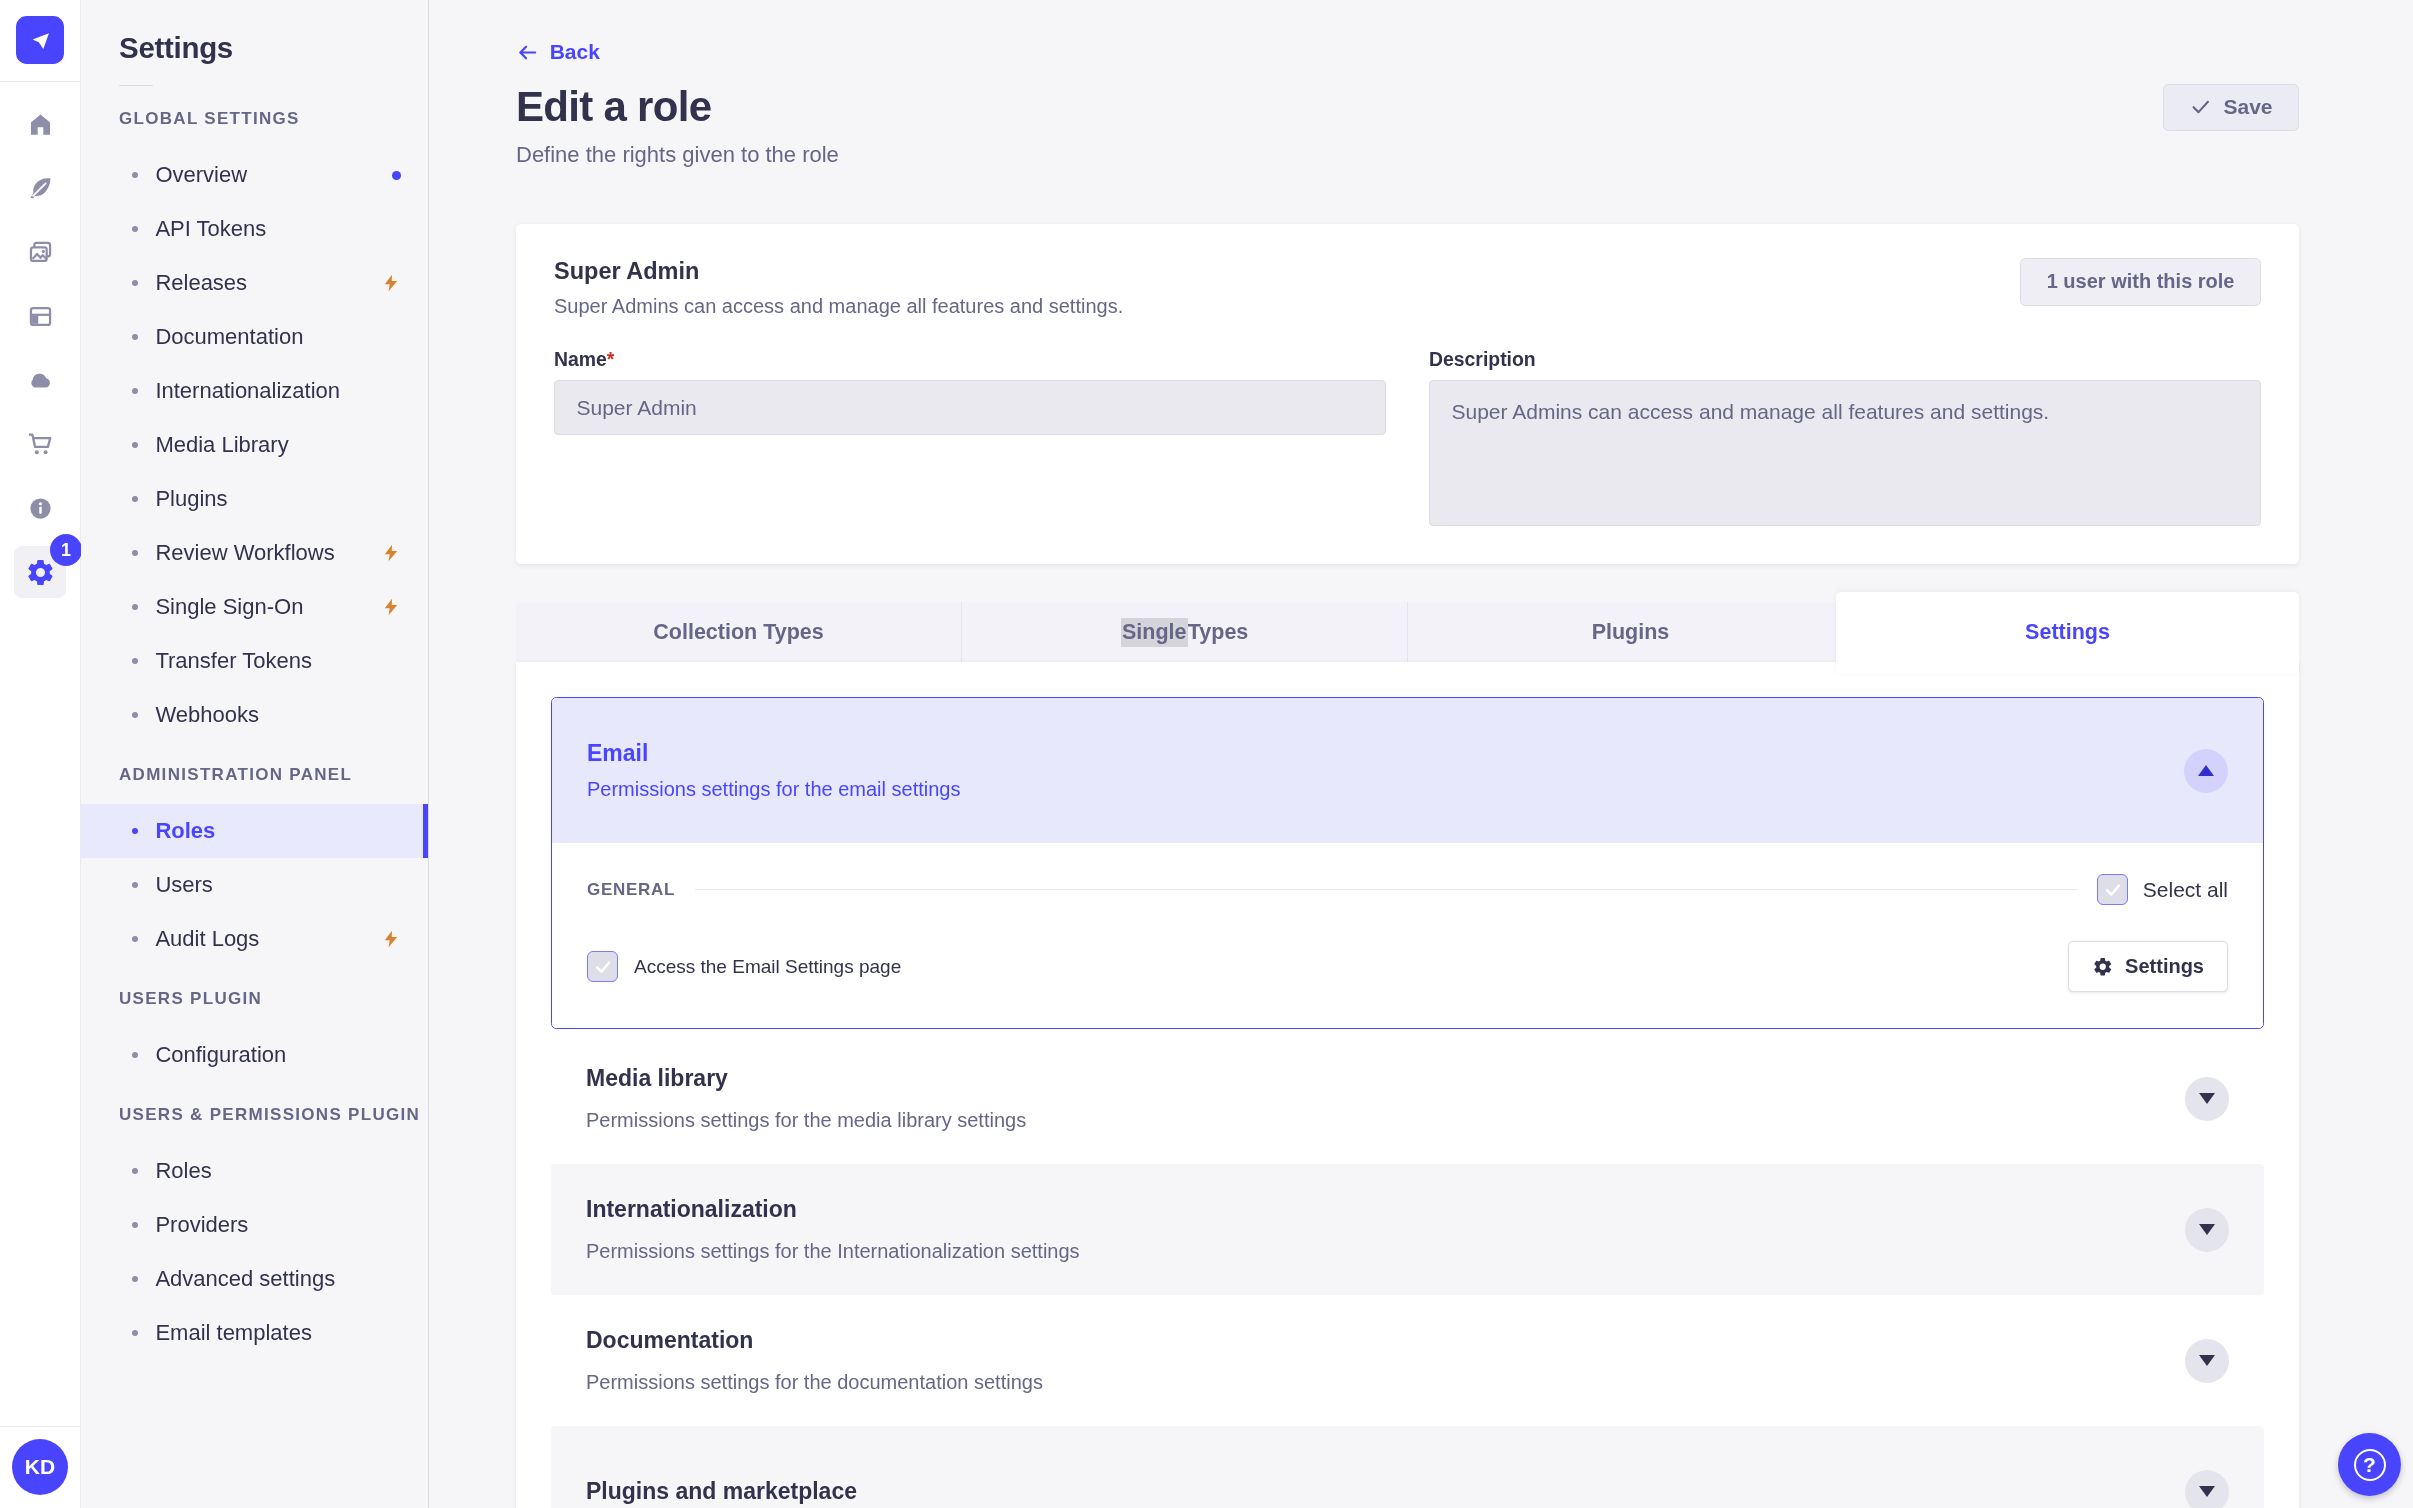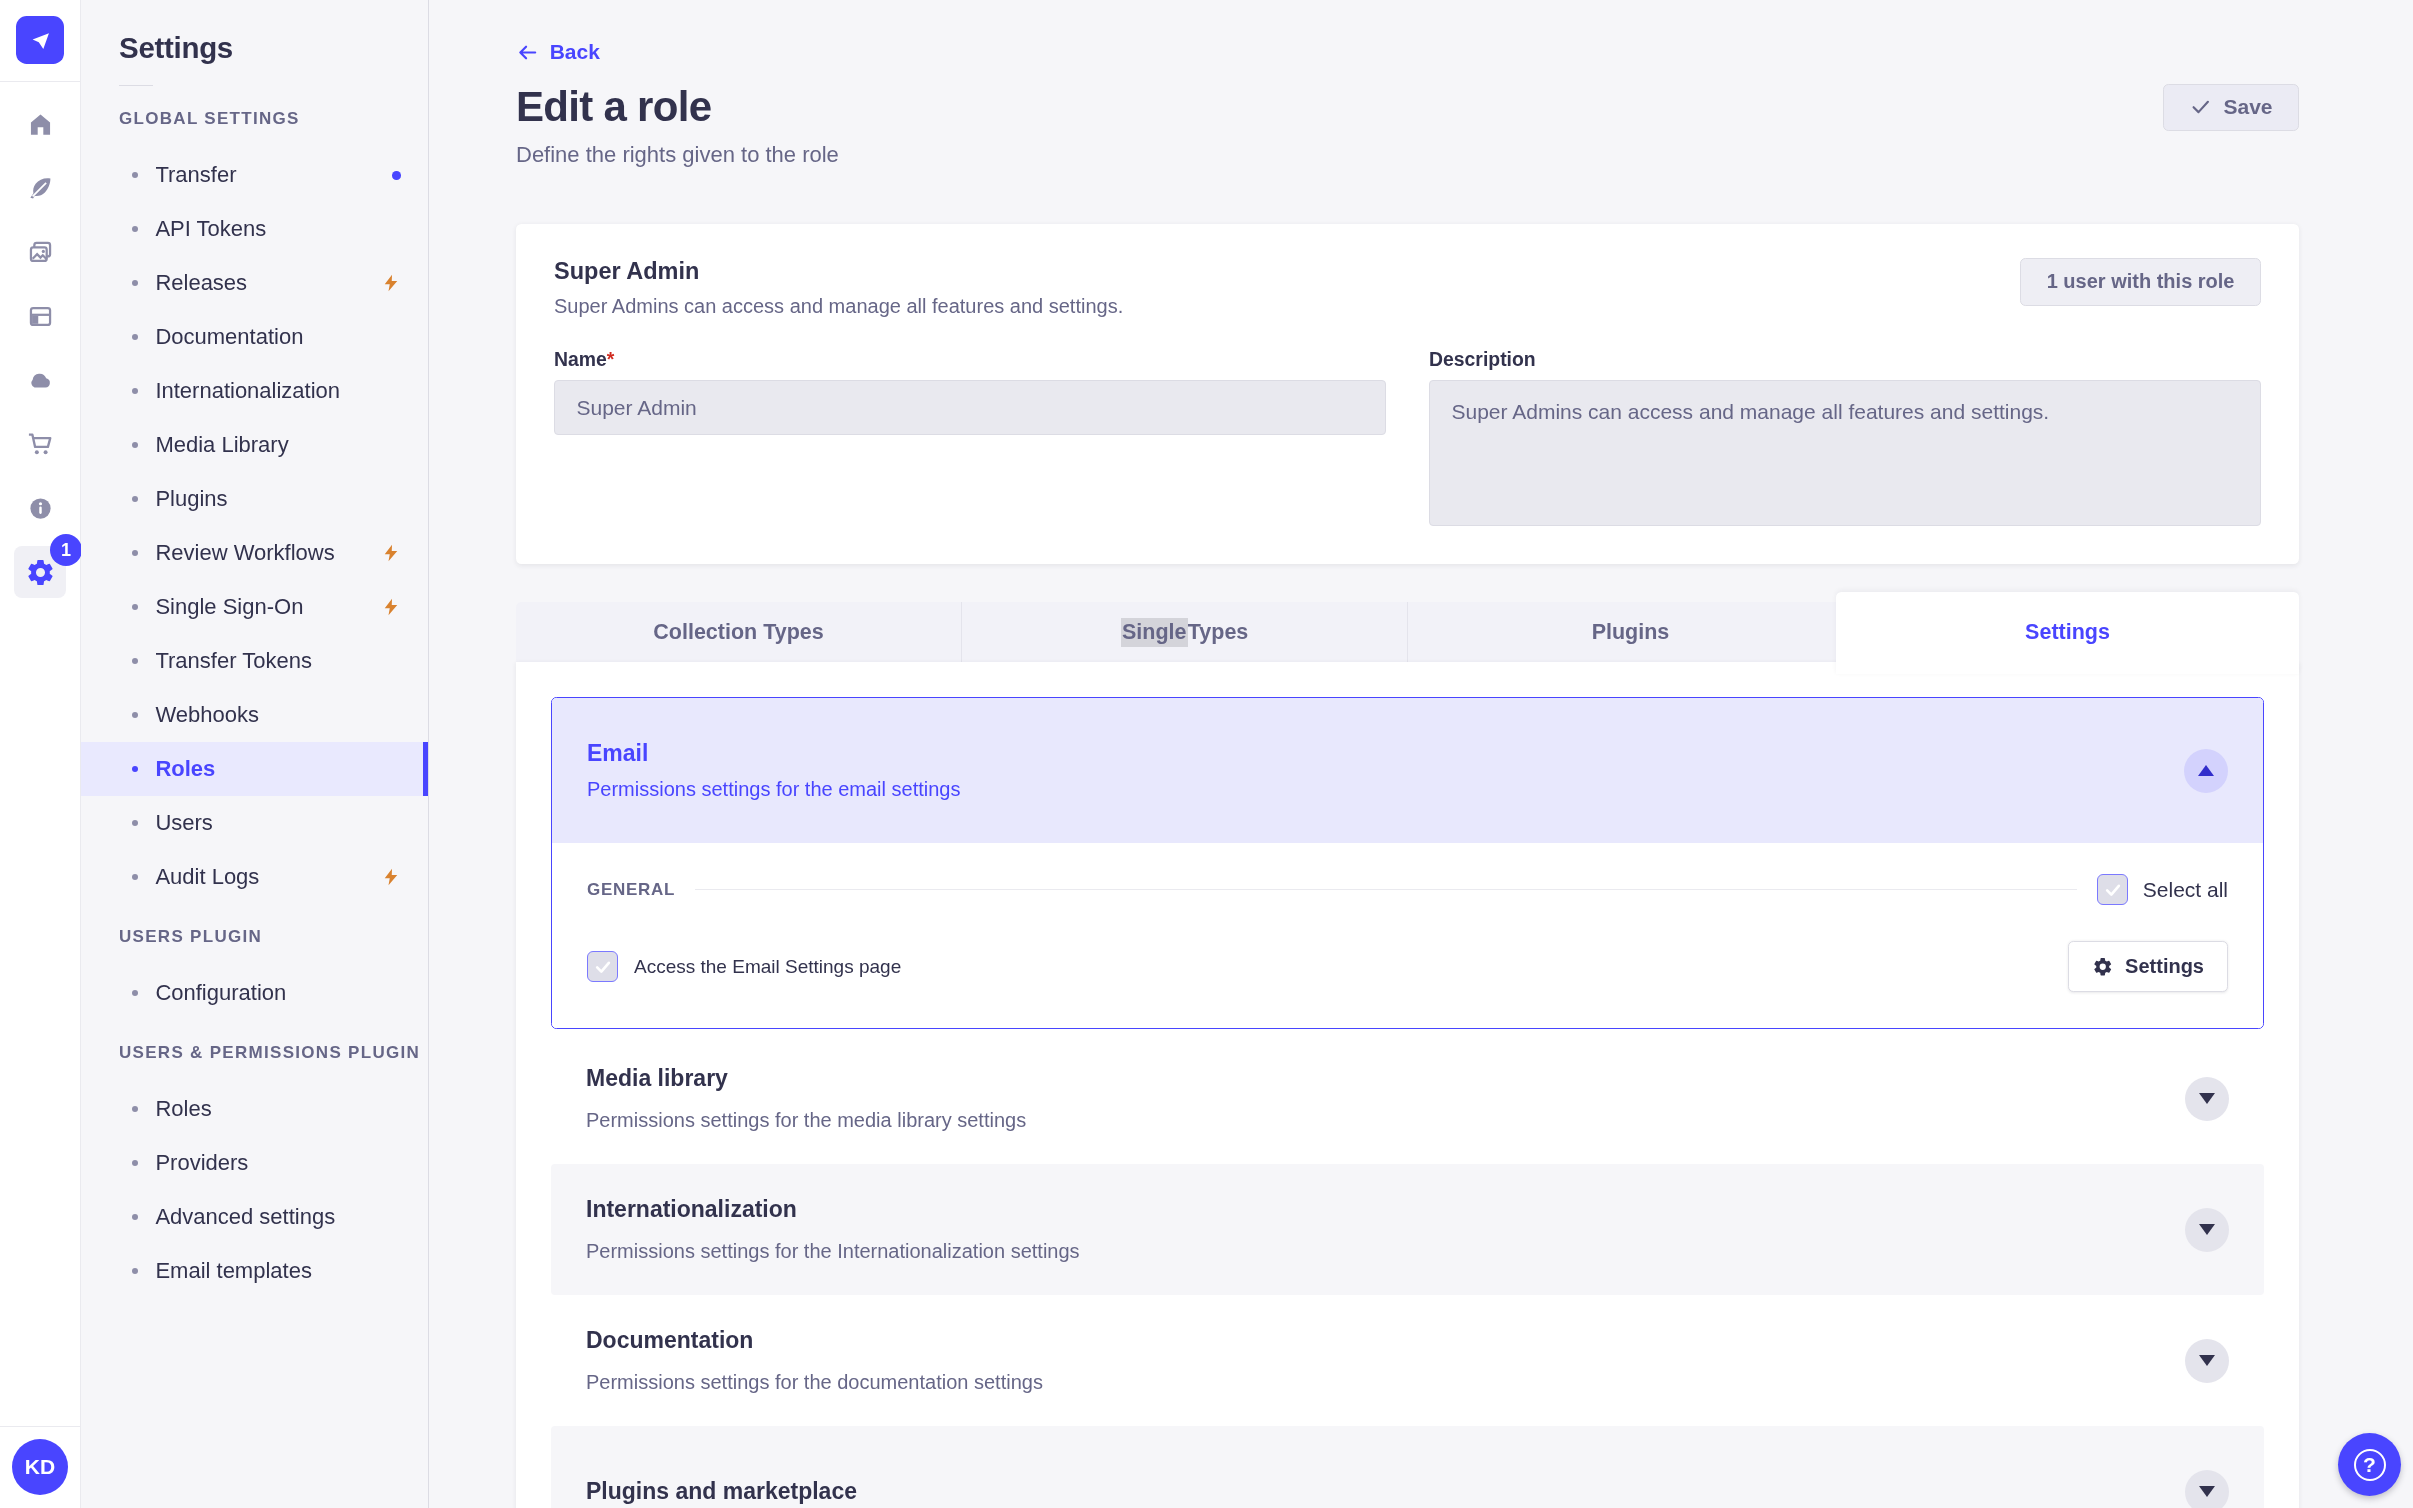--- a/index.html
+++ b/index.html
@@ -204,21 +204,21 @@
   </div>
 </nav>
 
 <aside class="subnav">
   <div class="sn-title">Settings</div>
   <div class="sn-sep"></div>
 
   <div class="sn-heading">GLOBAL SETTINGS</div>
   <div class="sn-item">
     <span class="sn-bullet"></span>
-    <span class="sn-label">Transfer</span>
+    <span class="sn-label">Overview</span>
     <span class="sn-adorn">
         <span class="sn-dot"></span>
       </span>
   </div>
   <div class="sn-item">
     <span class="sn-bullet"></span>
     <span class="sn-label">API Tokens</span>
   </div>
   <div class="sn-item">
     <span class="sn-bullet"></span>
@@ -265,20 +265,21 @@
   </div>
   <div class="sn-item">
     <span class="sn-bullet"></span>
     <span class="sn-label">Transfer Tokens</span>
   </div>
   <div class="sn-item">
     <span class="sn-bullet"></span>
     <span class="sn-label">Webhooks</span>
   </div>
 
+  <div class="sn-heading">ADMINISTRATION PANEL</div>
   <div class="sn-item active">
     <span class="sn-bullet"></span>
     <span class="sn-label">Roles</span>
   </div>
   <div class="sn-item">
     <span class="sn-bullet"></span>
     <span class="sn-label">Users</span>
   </div>
   <div class="sn-item">
     <span class="sn-bullet"></span>

